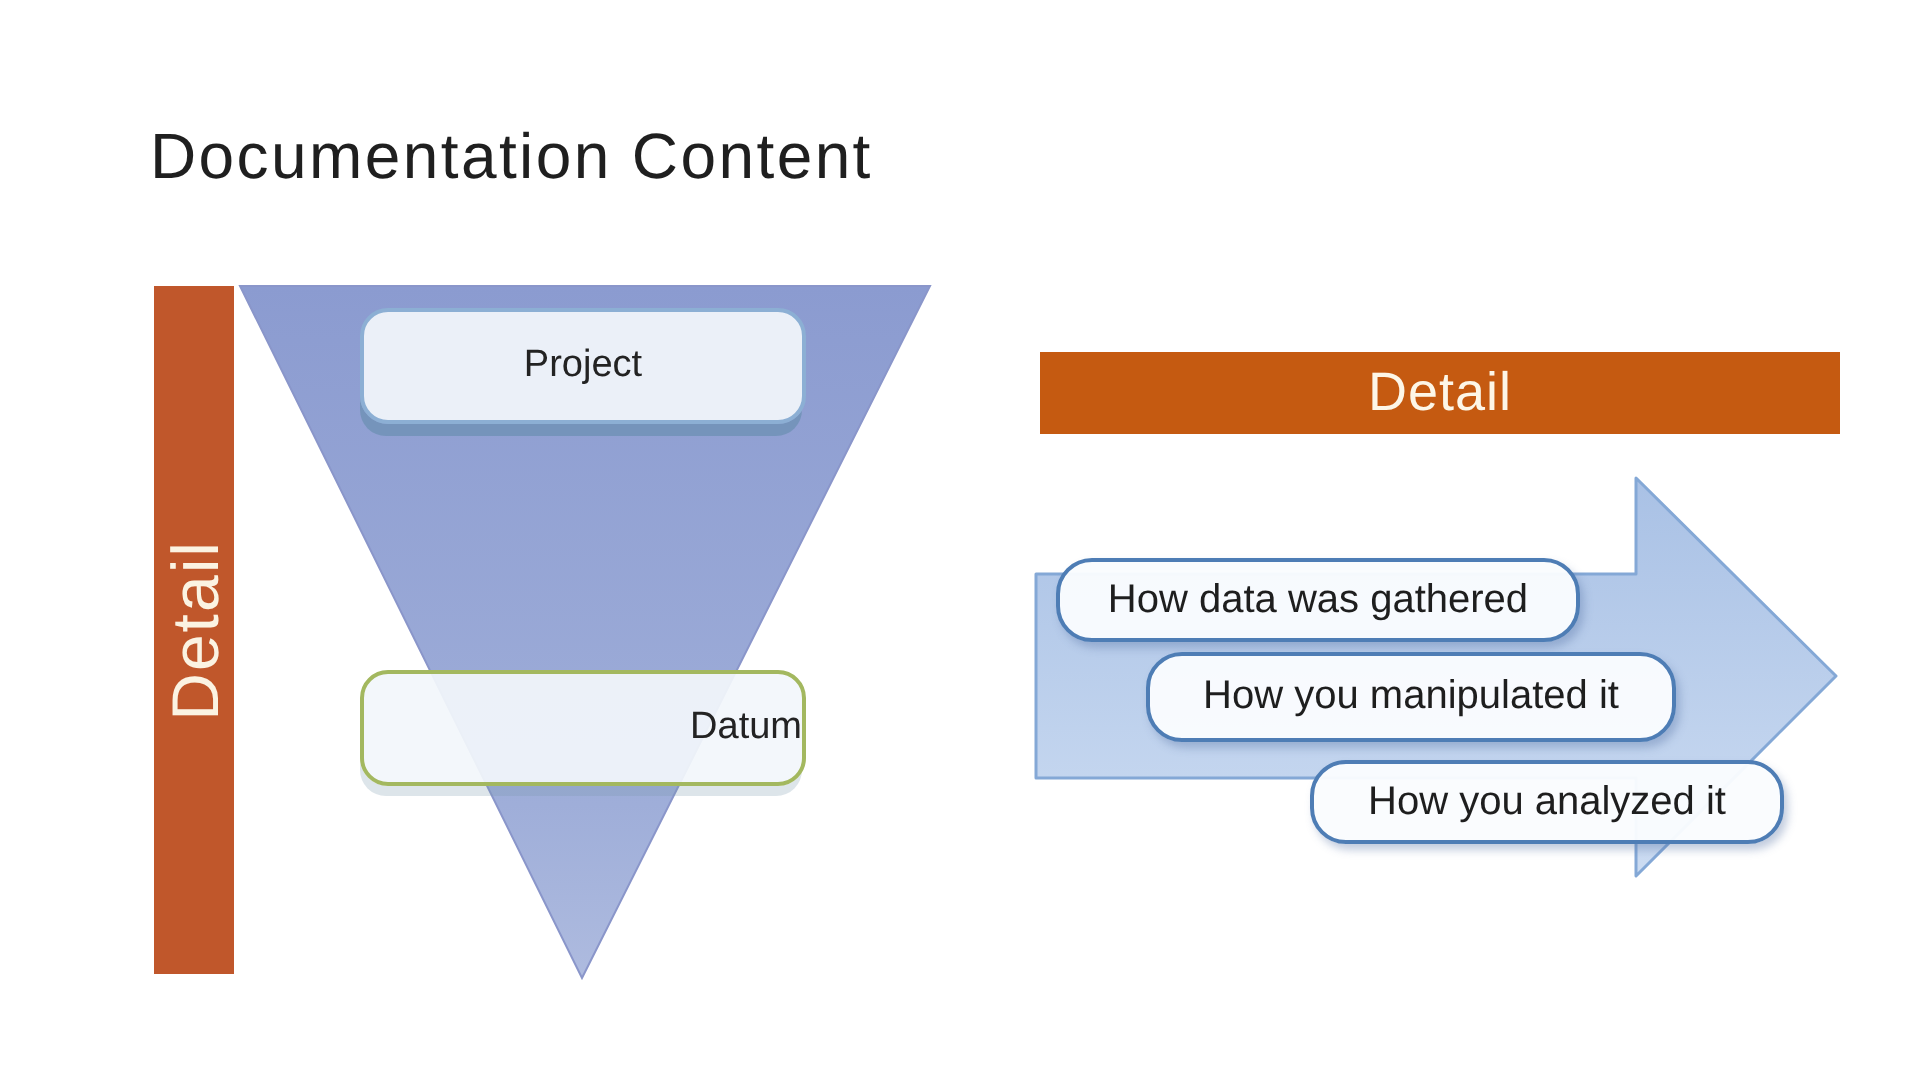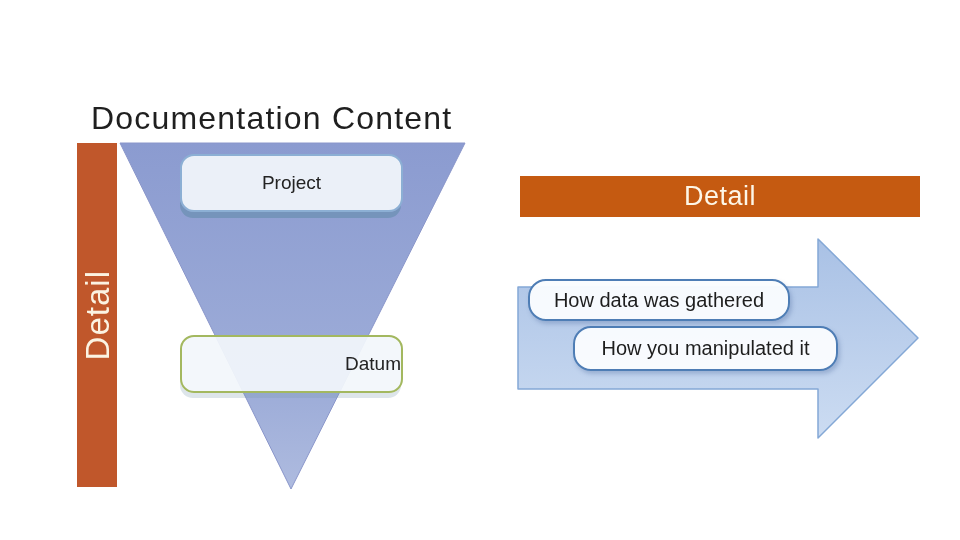--- a/index.html
+++ b/index.html
@@ -1,22 +1,22 @@
 <!DOCTYPE html>
 <html><head>
 <meta charset="utf-8">
 <style>
   html,body{margin:0;padding:0;background:#ffffff;}
   .slide{
     position:relative;width:960px;height:540px;background:#ffffff;overflow:hidden;
     font-family:"Liberation Sans",sans-serif;color:#1f1f1f;
   }
   .page-title{
-    position:absolute;left:91px;top:60px;
-    font-size:32px;font-weight:400;letter-spacing:1.2px;color:#1f1f1f;white-space:nowrap;margin-top:40px;
+    position:absolute;left:75px;top:60px;
+    font-size:32px;font-weight:400;letter-spacing:1.2px;color:#1f1f1f;white-space:nowrap;
   }
   
   .side-bar{
     position:absolute;left:77px;top:143px;width:40px;height:344px;
     background:#C0572B;display:flex;align-items:center;justify-content:center;
   }
   .side-bar-label{
     writing-mode:vertical-rl;transform:rotate(180deg);
     color:#FBF3E2;font-size:33px;letter-spacing:1px;line-height:1;
   }
@@ -91,14 +91,17 @@
   <div class="detail-banner">
     <span>Detail</span>
   </div>
 
   <div class="detail-box it0">
     <span>How data was gathered</span>
   </div>
   <div class="detail-box it1">
     <span>How you manipulated it</span>
   </div>
+  <div class="detail-box it2">
+    <span>How you analyzed it</span>
+  </div>
 
 </div>
 
 </body></html>

